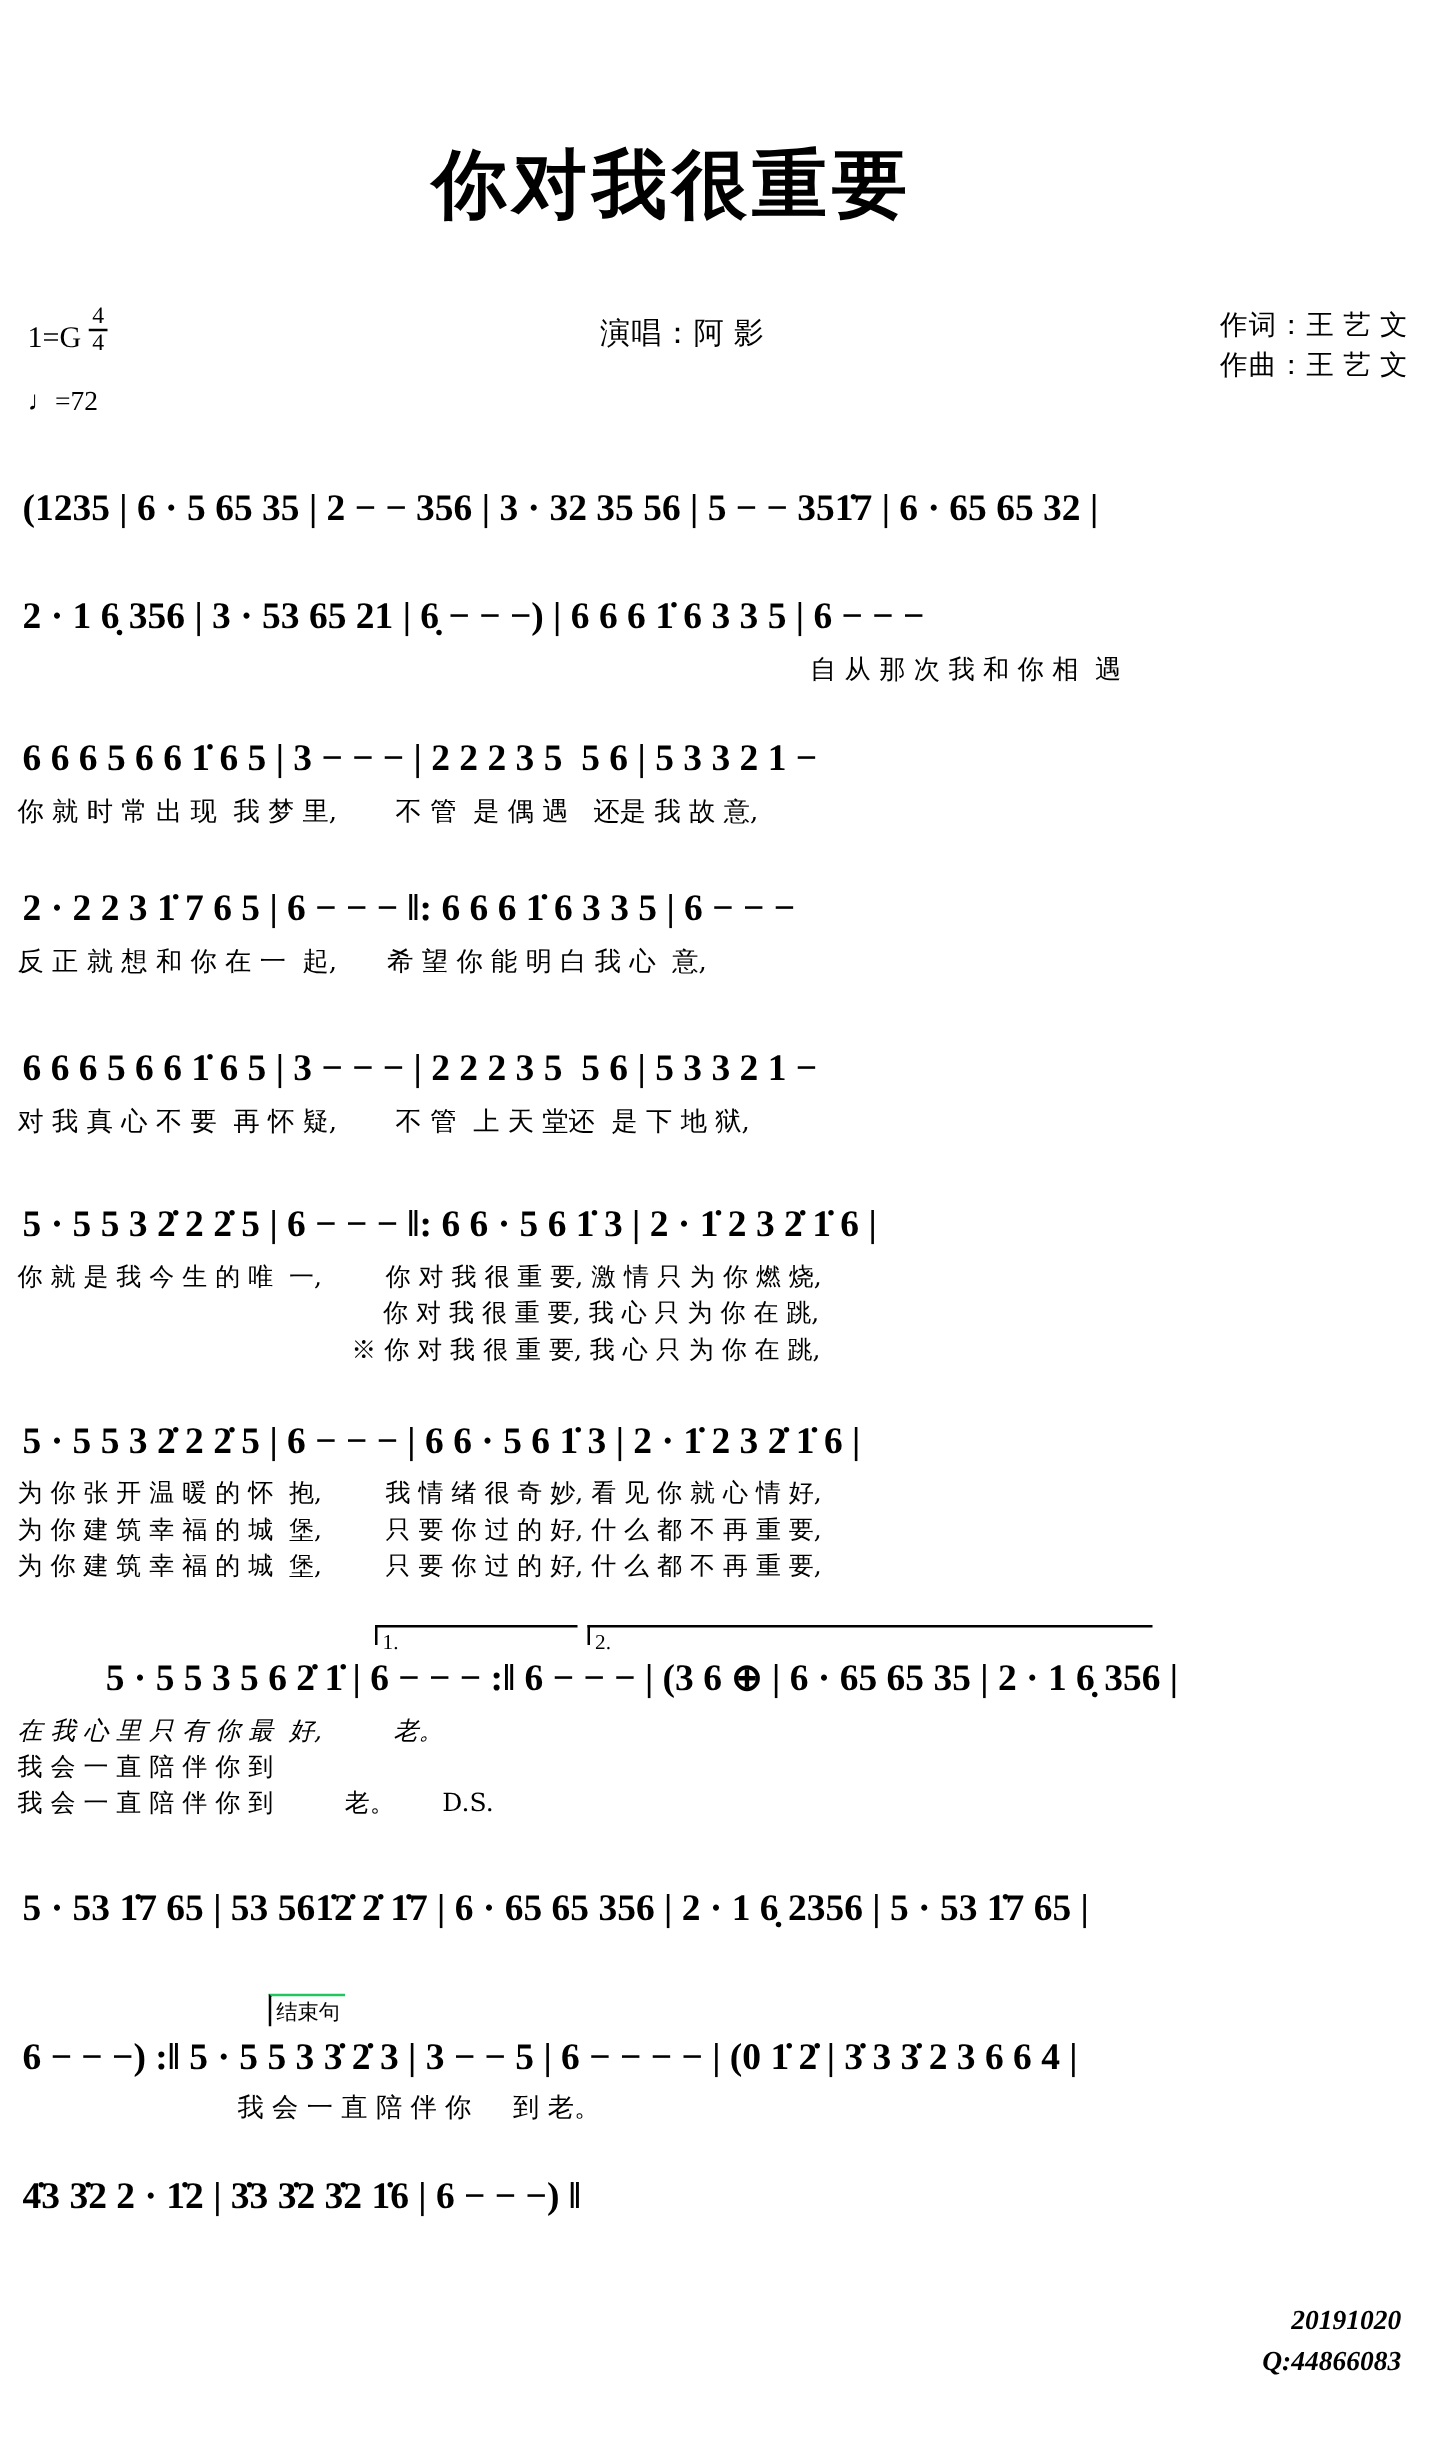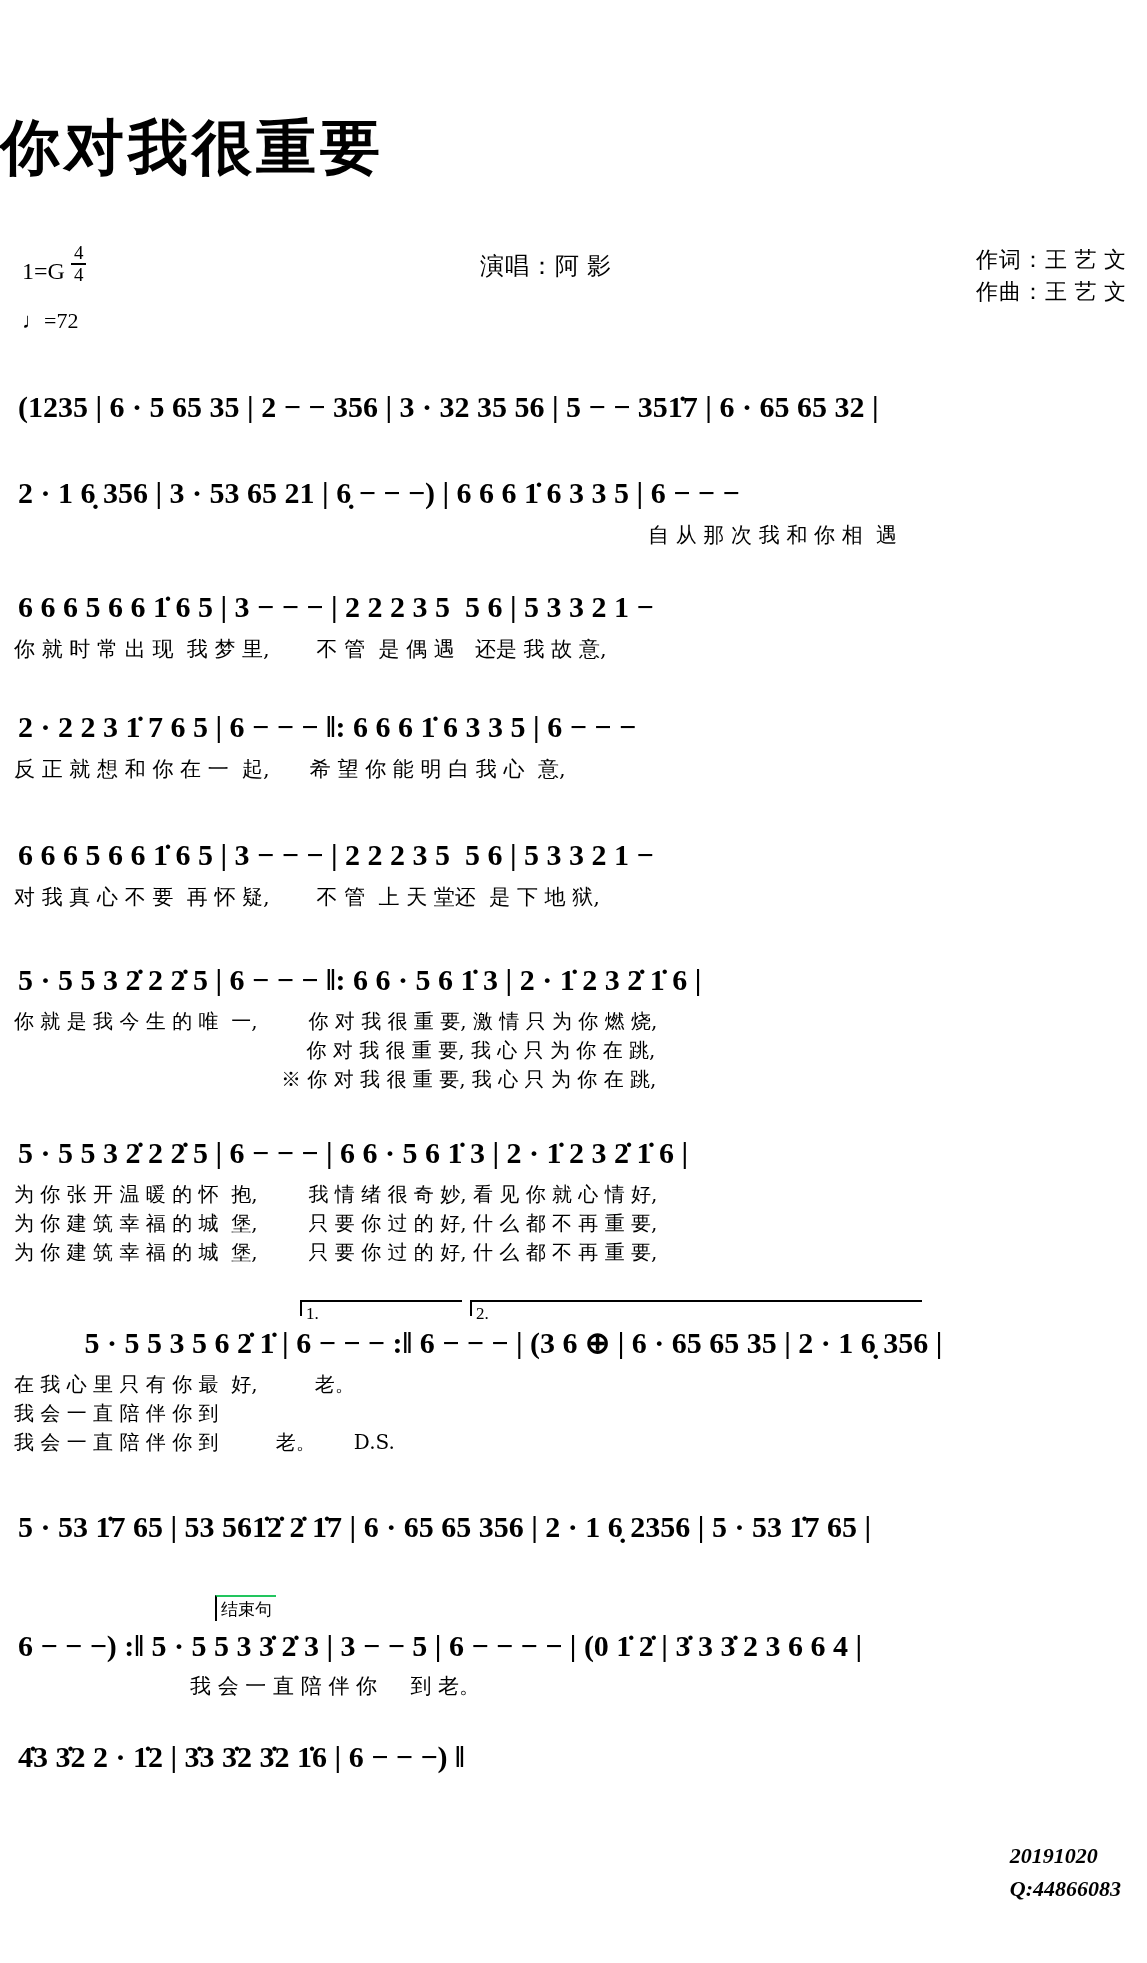--- a/index.html
+++ b/index.html
@@ -19,25 +19,26 @@
     position: absolute;
     left: 0; top: 0;
     width: 1147px;
     height: 1963px;
   }
   .title {
     position: absolute;
     top: 108px;
     left: 0;
     width: 1007px;
-    text-align: left;
+    text-align: center;
     font-size: 60px;
     font-weight: bold;
     font-family: "DejaVu Serif", serif;
     letter-spacing: 4px;
+    padding-left: 34px;
   }
   .meta-key {
     position: absolute;
     left: 22px;
     top: 243px;
     font-size: 24px;
     font-family: "Liberation Serif", serif;
   }
   .meta-key .frac {
     display: inline-block;
@@ -88,21 +89,21 @@
     font-family: "DejaVu Serif", serif;
     font-size: 21px;
     white-space: pre;
     line-height: 1.45;
   }
   .lyrics.small { font-size: 20px; }
   .footer {
     position: absolute;
     right: 26px;
     bottom: 58px;
-    text-align: left;
+    text-align: right;
     font-size: 22px;
     font-style: italic;
     font-weight: bold;
     line-height: 1.5;
     font-family: "Liberation Serif", serif;
     margin-left: 24px;
   }
   .bracket {
     position: absolute;
     border-left: 2px solid #000;
@@ -184,21 +185,21 @@
   </div>
 
   <div class="sysrow" style="top:1300px;">
     <div class="bracket" style="left:300px; top:0px; width:160px;">
       <span>1.</span>
     </div>
     <div class="bracket" style="left:470px; top:0px; width:450px;">
       <span>2.</span>
     </div>
     <div class="notes" style="padding-left:18px; padding-top:28px;text-align:center;">5 · 5 5 3 5 6 2̇ 1̇ | 6 − − − :‖ 6 − − − | (3 6 ⊕ | 6 · 65 65 35 | 2 · 1 6̣ 356 |</div>
-    <div class="lyrics small" style="padding-left:14px; padding-top:12px;">在 我 心 里 只 有 你 最  好,         老。</div>
+    <div class="lyrics small" style="padding-left:14px; padding-top:12px;font-style:italic;">在 我 心 里 只 有 你 最  好,         老。</div>
     <div class="lyrics small" style="padding-left:14px;">我 会 一 直 陪 伴 你 到</div>
     <div class="lyrics small" style="padding-left:14px;">我 会 一 直 陪 伴 你 到         老。      D.S.</div>
   </div>
 
   <div class="sysrow" style="top:1512px;">
     <div class="notes" style="padding-left:18px;">5 · 53 1̇7 65 | 53 561̇2̇ 2̇ 1̇7 | 6 · 65 65 356 | 2 · 1 6̣ 2356 | 5 · 53 1̇7 65 |</div>
   </div>
 
   <div class="sysrow" style="top:1595px;">
     <div class="endlabel" style="left:215px; top:0px;">结束句</div>

